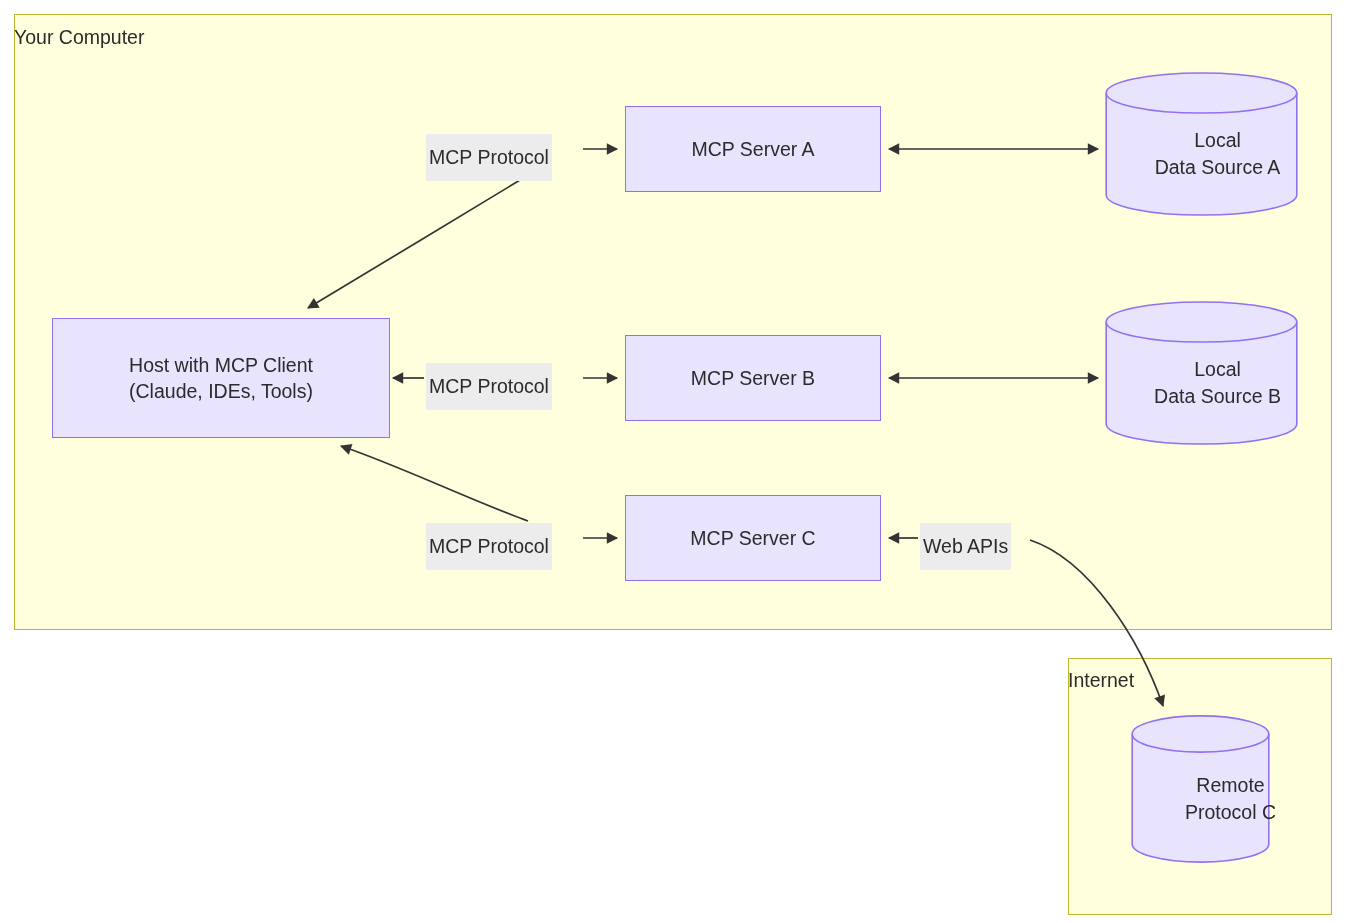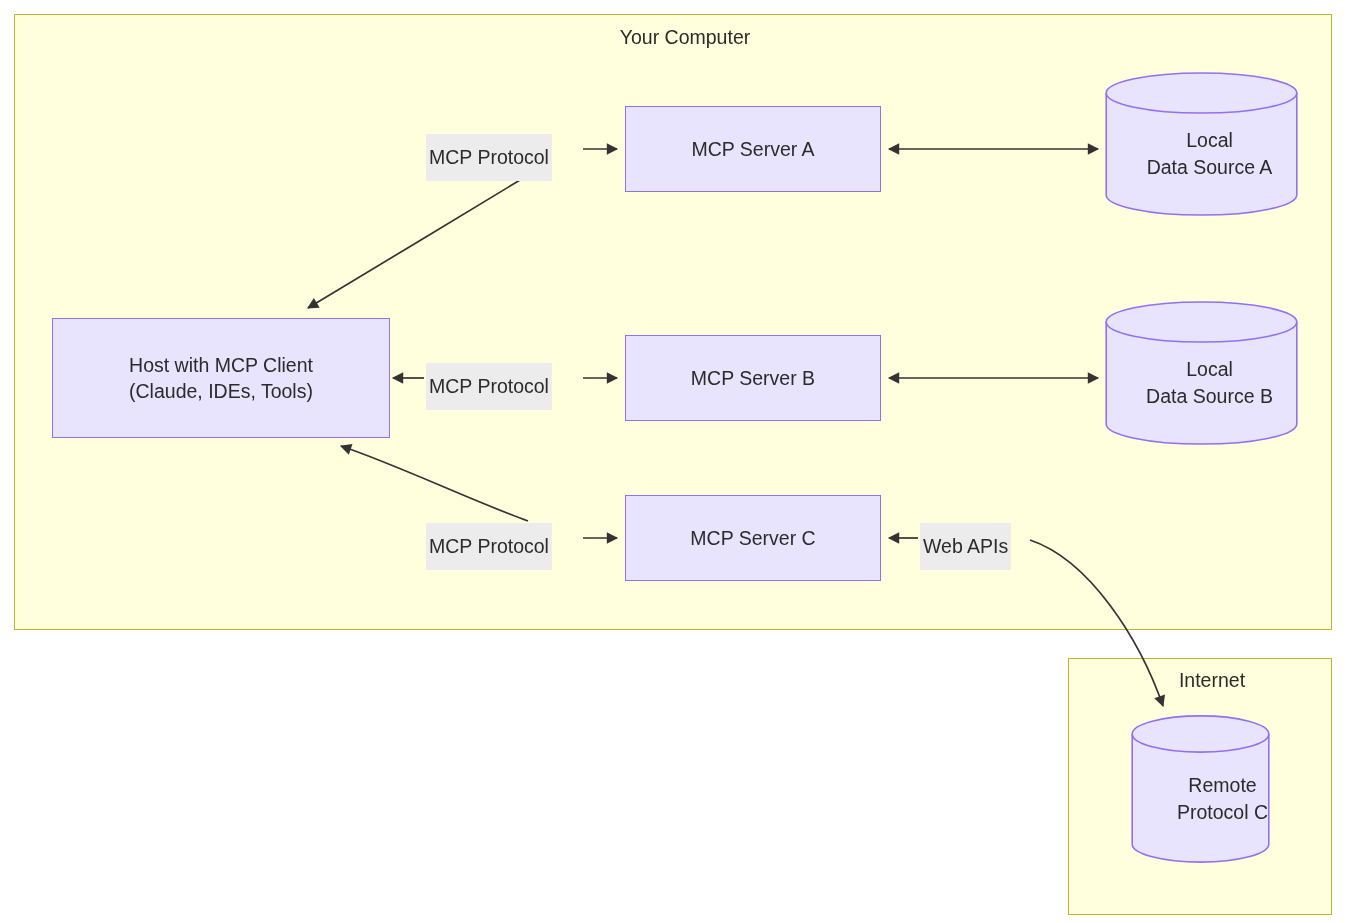--- a/index.html
+++ b/index.html
@@ -24,47 +24,45 @@
     pointer-events: none;
   }
   .cluster-box {
     position: absolute;
     background: #ffffde;
     border: 1.4px solid #bcb82e;
     box-sizing: border-box;
   }
   .cluster-title {
     position: absolute;
-    text-align: center;
     font-size: 19.5px;
     color: #2b2b2b;
     white-space: nowrap;
     line-height: 1;
-    margin-left: 12px;
   }
   .node-box {
     position: absolute;
     background: #e8e4fd;
     border: 1.6px solid #9370f0;
     box-sizing: border-box;
     display: flex;
     flex-direction: column;
     justify-content: center;
     font-size: 19.5px;
     color: #2b2b2b;
     line-height: 1.34;
     text-align: center;
   }
   .node-box .line2 { display: block; }
   .db {
     position: absolute;
   }
   .db .db-label {
     position: absolute;
-    left: 8px;
+    left: 16px;
     width: 100%;
     text-align: center;
     font-size: 19.5px;
     color: #2b2b2b;
     line-height: 1.38;
   }
   .edge-label {
     position: absolute;
     background: #ececec;
     font-size: 19.5px;

